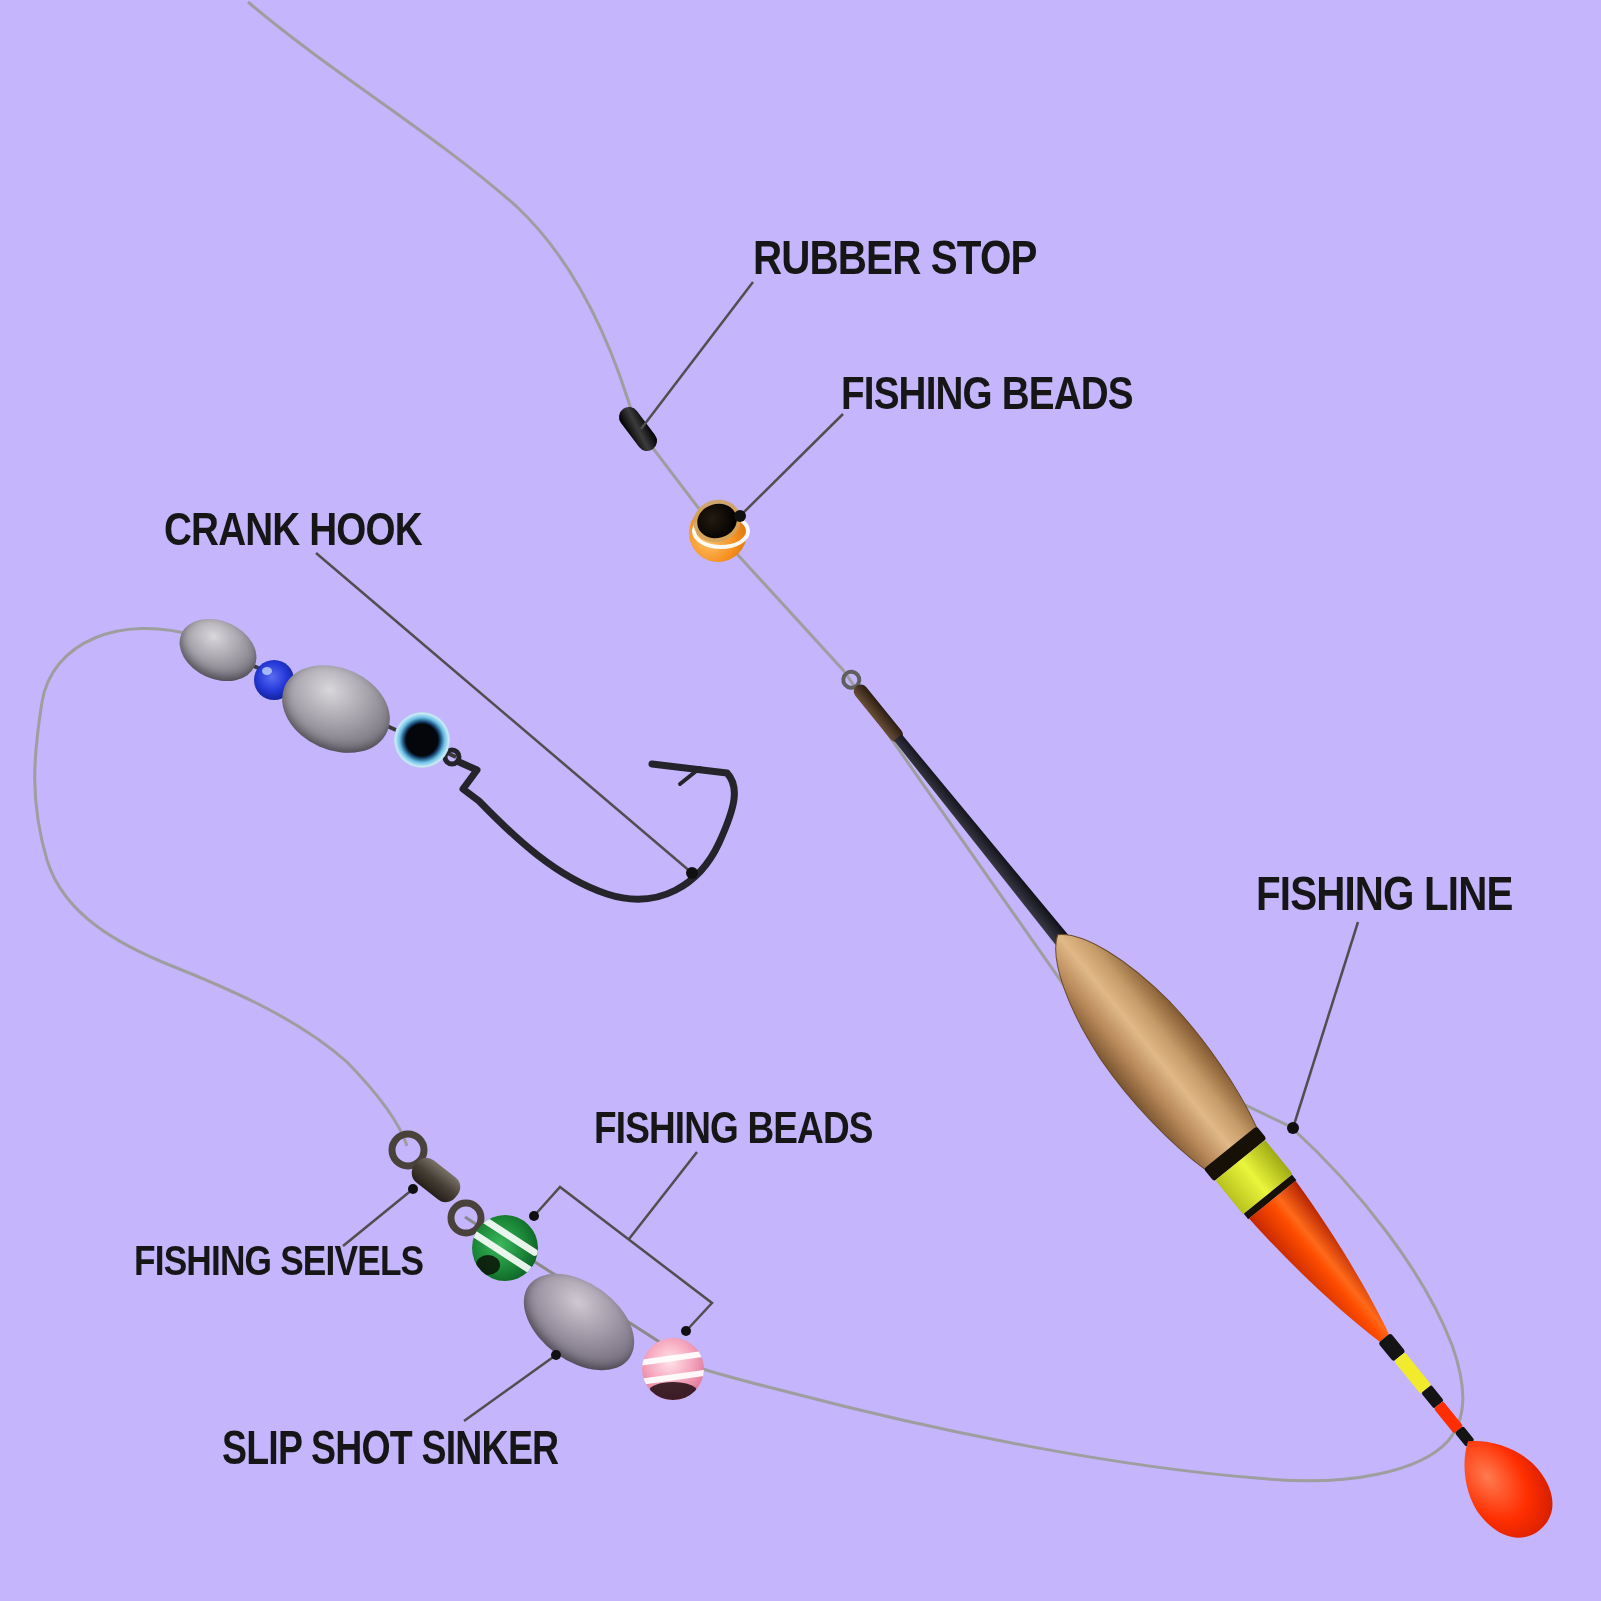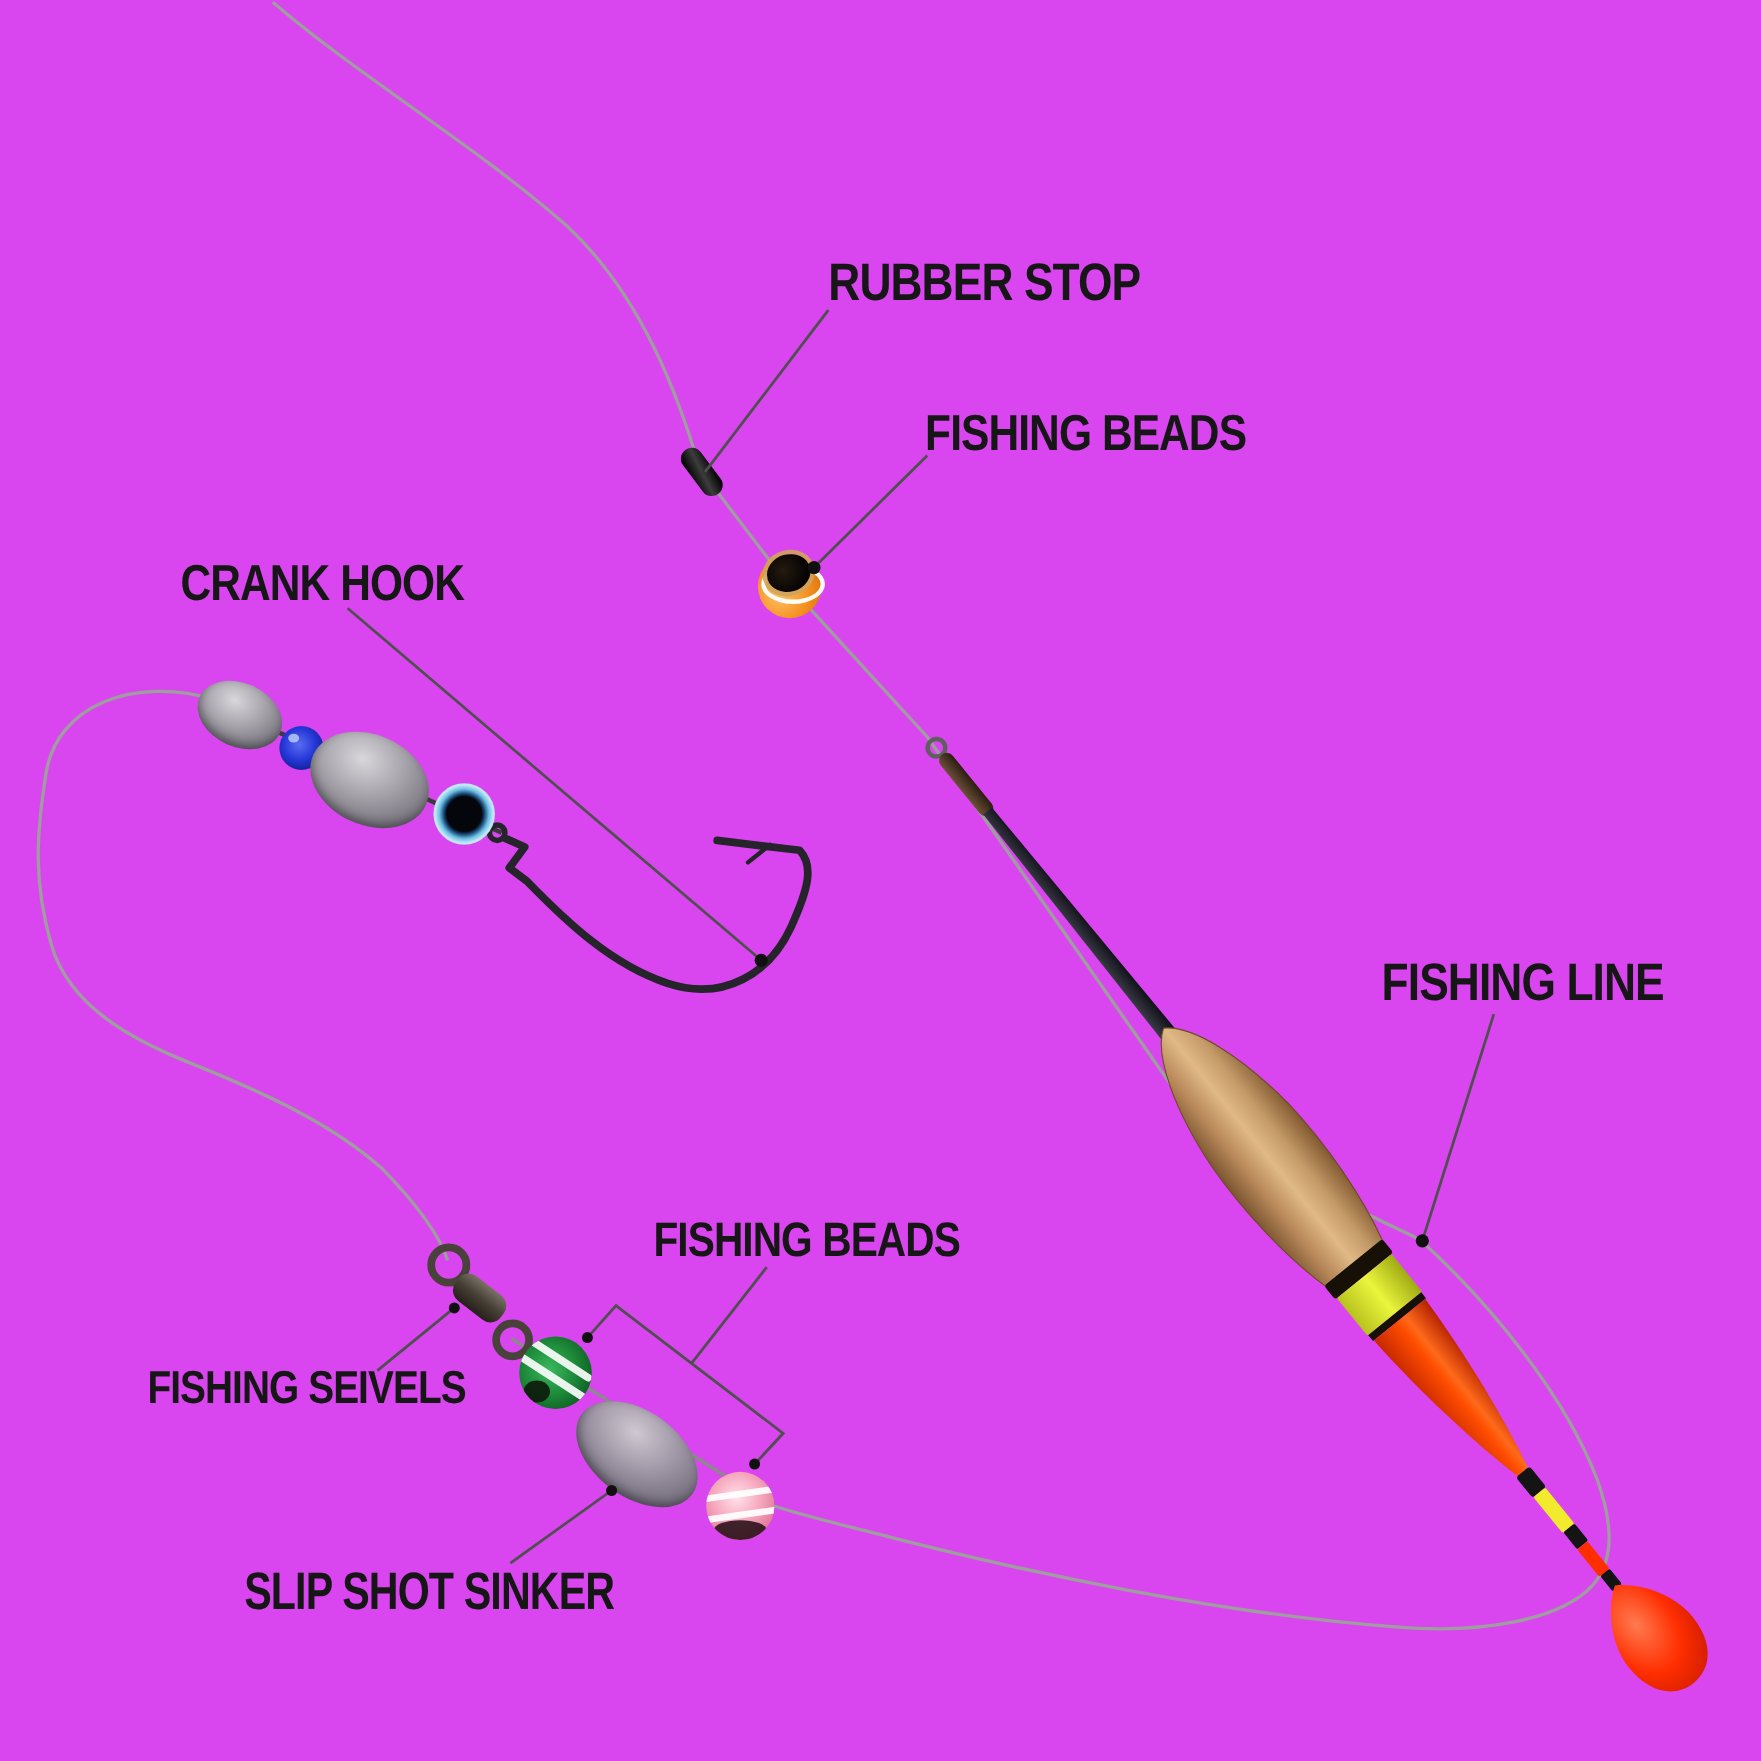--- a/index.html
+++ b/index.html
@@ -1,16 +1,16 @@
 <!DOCTYPE html>
 <html><head>
 <meta charset="utf-8">
 <style>
   html,body{margin:0;padding:0;background:#ffffff;}
-  #stage{position:relative;width:1601px;height:1601px;background:#d946ef;overflow:hidden;
+  #stage{position:relative;width:1601px;height:1601px;background:#c4b5fd;overflow:hidden;
          font-family:"Liberation Sans", sans-serif;}
   svg{display:block;}
   .layer{position:absolute;left:0;top:0;}
   #base-lines{z-index:1;}
   #float-group{position:absolute;left:785px;top:672px;width:120px;height:1120px;
                transform:rotate(-39deg);transform-origin:60px 0px;z-index:2;}
   .part{position:absolute;z-index:3;}
   #leader-lines{z-index:4;}
   .label{position:absolute;z-index:5;color:#161616;font-weight:700;letter-spacing:-1px;
          white-space:nowrap;transform:scaleX(0.84);transform-origin:left top;line-height:1;}

